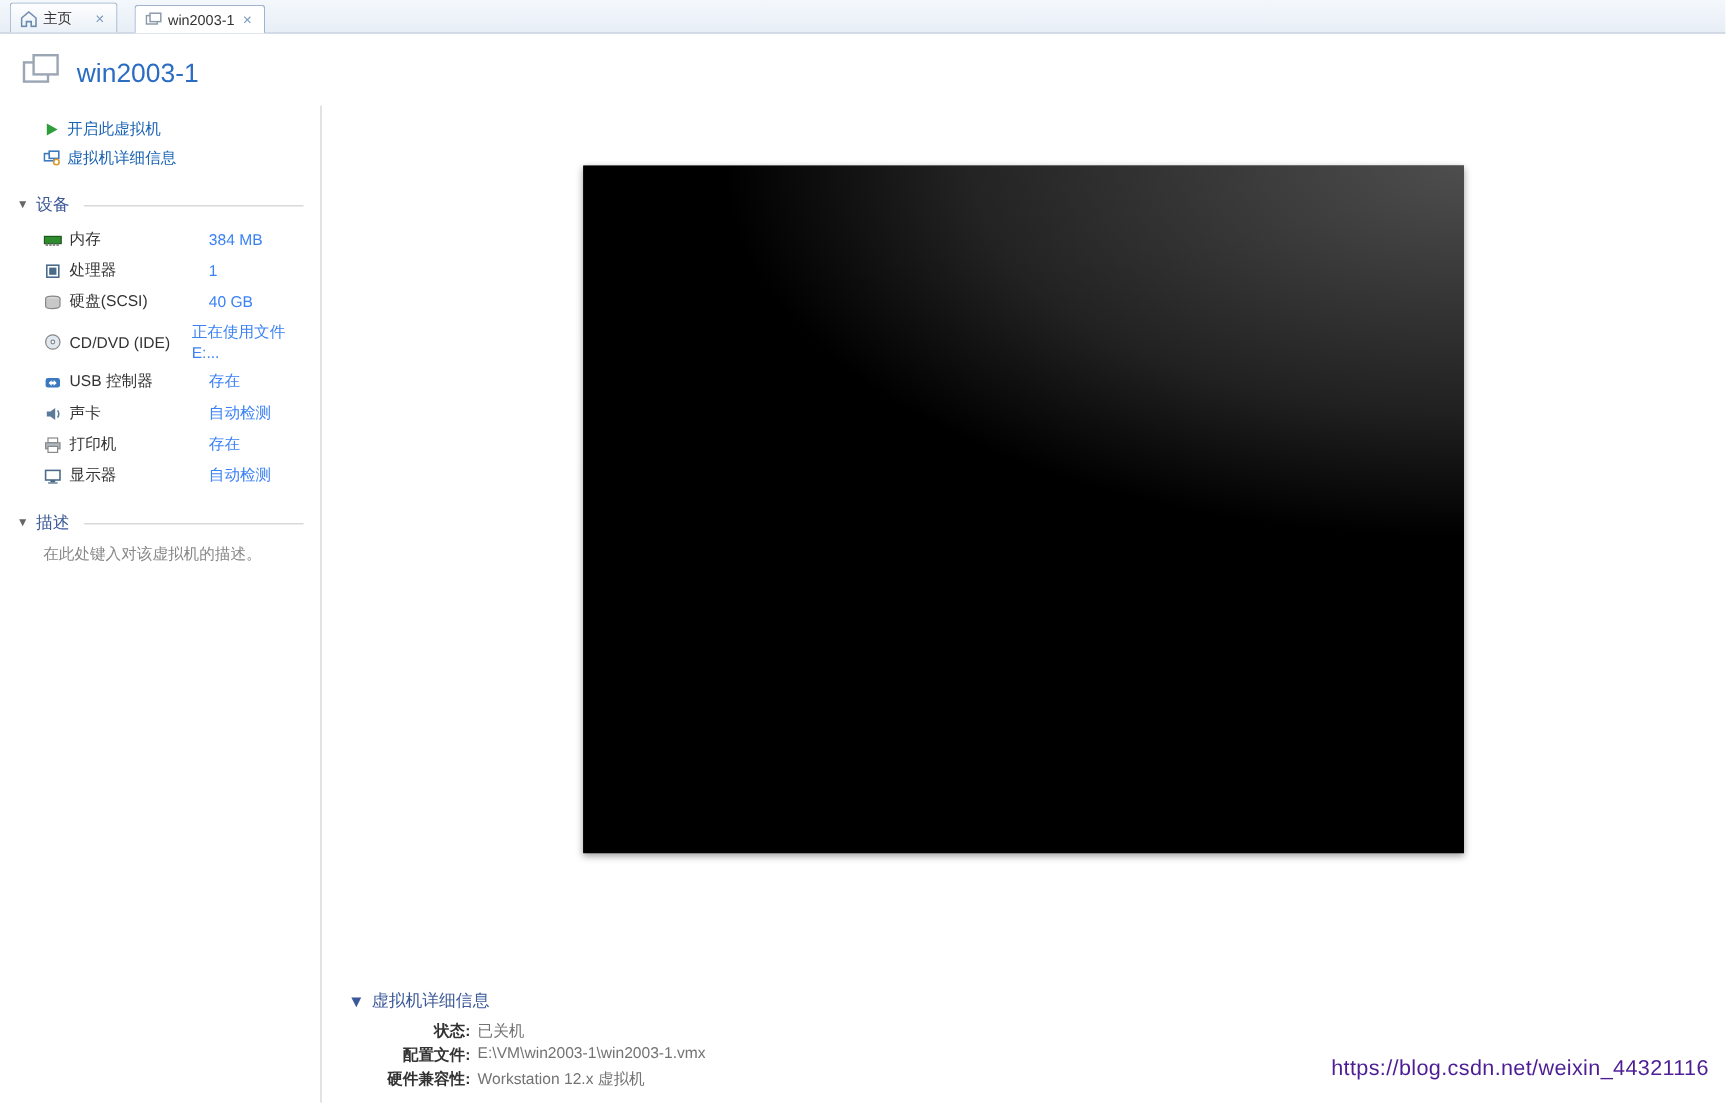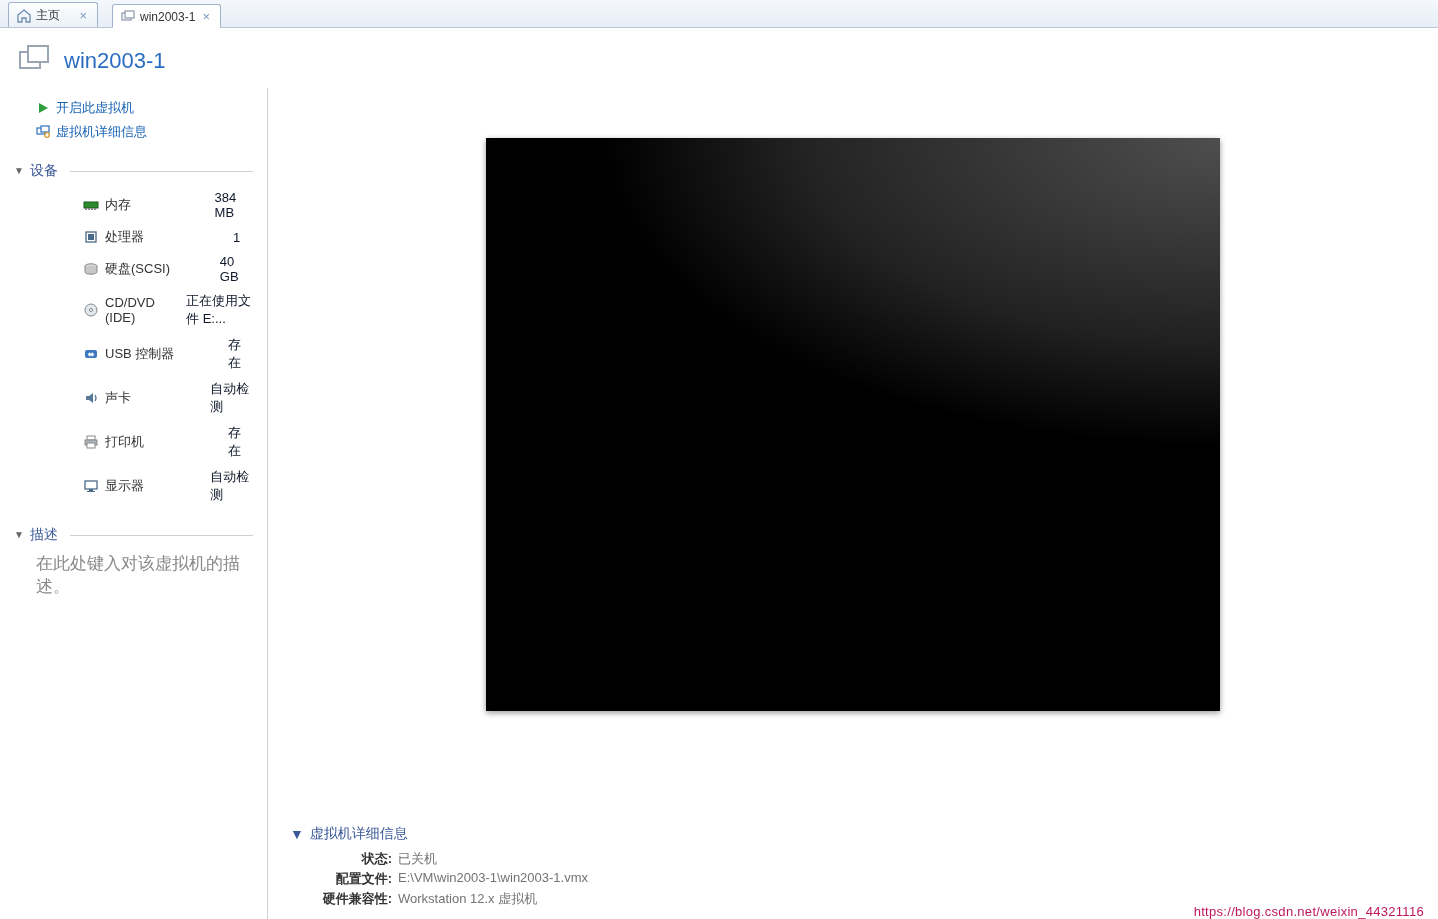--- a/index.html
+++ b/index.html
@@ -115,33 +115,32 @@
 .dev-row {
   display: flex;
   align-items: center;
   gap: 8px;
   padding: 4px 0;
   cursor: pointer;
   font-size: 13px;
 }
 .dev-label {
   display: flex;
-  align-items: center;
+  align-items: flex-end;
   gap: 6px;
   width: 130px;
   color: #333;
-  margin-left: 47px;
-}
-.dev-value { color: #0f172a; margin-left: 12px; }
+}
+.dev-value { color: #3b82f6; }
 .dev-icon { width: 16px; height: 16px; display:inline-flex; align-items:center; justify-content:center; }
 
 .desc-placeholder {
   color: #888;
   margin: 8px 0 0 22px;
-  font-size: 17px;
+  font-size: 13px;
 }
 
 
 .preview-wrap {
   flex: 1;
   display: flex;
   align-items: flex-start;
   justify-content: center;
   padding: 50px 50px 10px 50px;
 }
@@ -192,23 +191,23 @@
   width: 72px;
   text-align: right;
   font-weight: bold;
   margin-right: 6px;
 }
 .details-v { color: #737373; }
 
 .watermark {
   position: absolute;
   right: 14px;
-  bottom: 0;
-  color: #be185d;
-  font-size: 13px;
+  bottom: 18px;
+  color: #4c1d95;
+  font-size: 18px;
   letter-spacing: 0.3px;
 }
 
 
 svg { display:block; }
 </style>
 </head>
 <body>
 
 <div class="tab-bar">

